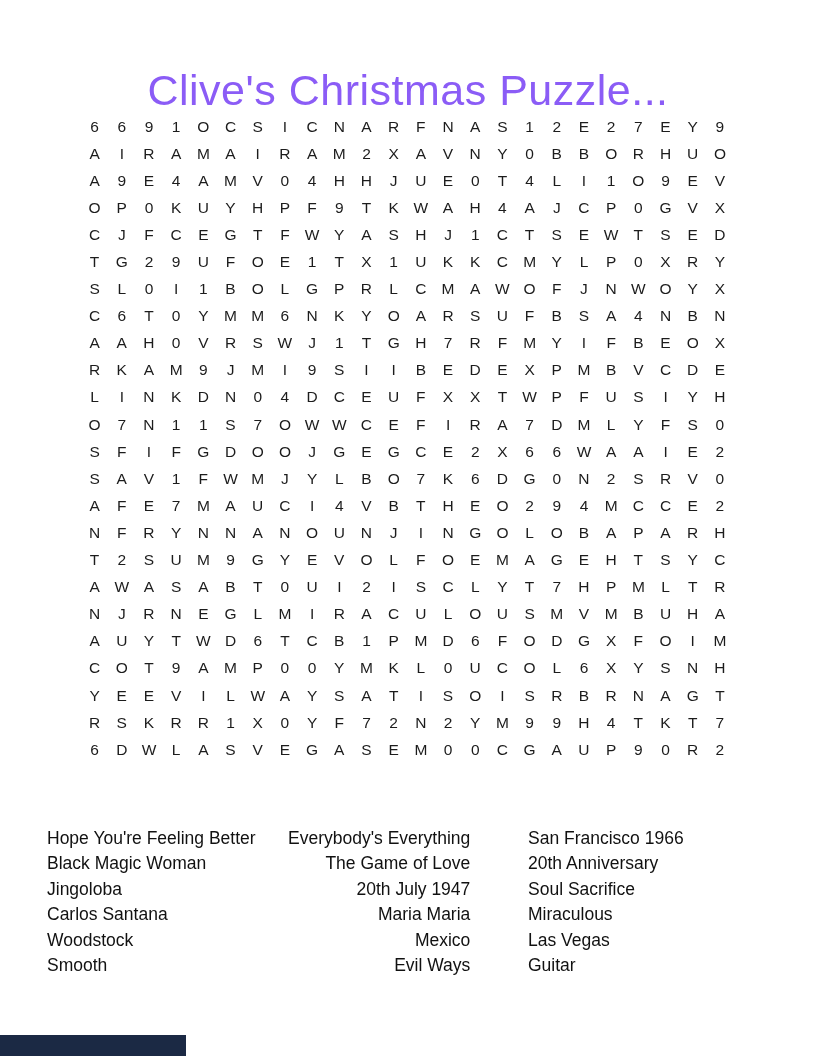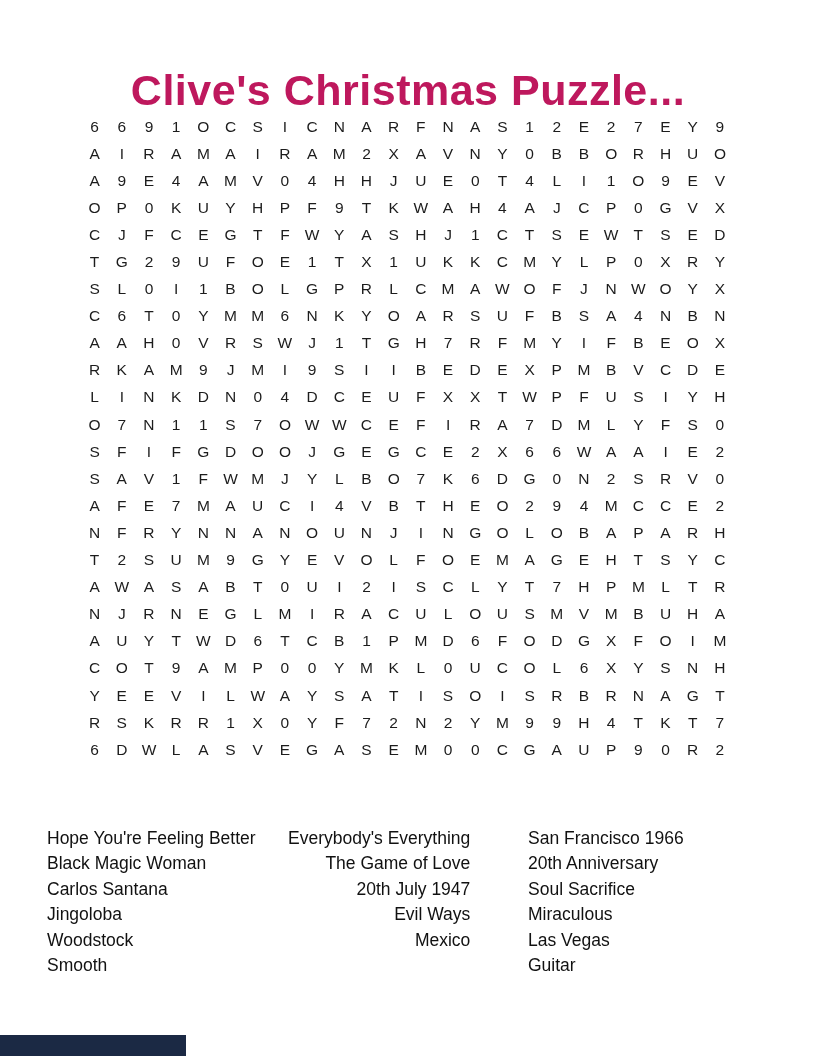--- a/index.html
+++ b/index.html
@@ -10,23 +10,23 @@
     color: #1a1a1a;
     position: relative;
     overflow: hidden;
   }
   .page { position: absolute; inset: 0; }
   .title {
     position: absolute;
     top: 38px; left: 0; right: 0;
     text-align: center;
     font-size: 43px;
-    font-weight: 700;
+    font-weight: 400;
     line-height: 1.1;
-    color: #be185d;
+    color: #8b5cf6;
     letter-spacing: 0.5px;
   }
   .grid {
     position: absolute;
     top: 113px; left: 81px;
     display: grid;
     grid-template-columns: repeat(24, 27.2px);
     grid-auto-rows: 27.1px;
   }
   .cell {
@@ -638,31 +638,32 @@
       <div class="cell">9</div>
       <div class="cell">0</div>
       <div class="cell">R</div>
       <div class="cell">2</div>
     </div>
 
   <div class="words">
     <div class="word-col c1">
         <div class="word">Hope You're Feeling Better</div>
         <div class="word">Black Magic Woman</div>
+        <div class="word">Jingoloba</div>
         <div class="word">Carlos Santana</div>
-        <div class="word">Jingoloba</div>
         <div class="word">Woodstock</div>
         <div class="word">Smooth</div>
       </div>
     <div class="word-col c2">
         <div class="word">Everybody's Everything</div>
         <div class="word">The Game of Love</div>
         <div class="word">20th July 1947</div>
+        <div class="word">Maria Maria</div>
+        <div class="word">Mexico</div>
         <div class="word">Evil Ways</div>
-        <div class="word">Mexico</div>
       </div>
     <div class="word-col c3">
         <div class="word">San Francisco 1966</div>
         <div class="word">20th Anniversary</div>
         <div class="word">Soul Sacrifice</div>
         <div class="word">Miraculous</div>
         <div class="word">Las Vegas</div>
         <div class="word">Guitar</div>
       </div>
   </div>

